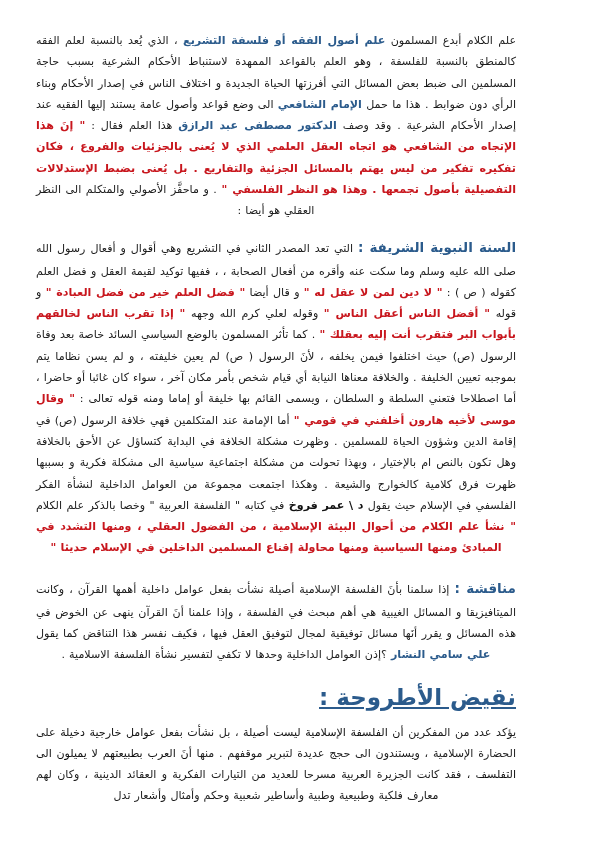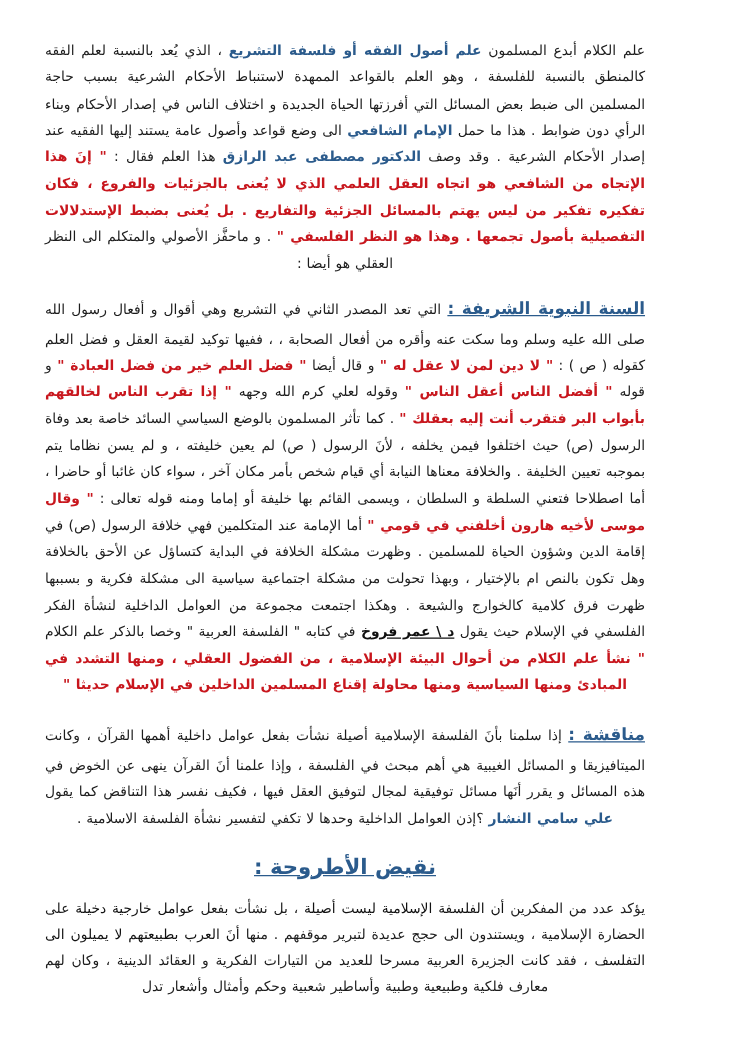--- a/index.html
+++ b/index.html
@@ -39,36 +39,34 @@
   .red-b {
     color: #c8161d;
     font-weight: bold;
   }
   .bold {
     font-weight: normal;
     color: #111111;
   }
   .ul-bold {
     font-weight: bold;
-    text-decoration: underline;
     color: #111111;
   }
   .heading {
     color: #2b5b8c;
     font-weight: bold;
-    text-decoration: underline;
     font-size: 13.5px;
   }
   .section-title {
     margin: 18px 0 12px 0;
-    font-size: 17px;
+    font-size: 23px;
     font-weight: bold;
     color: #2b5b8c;
     text-decoration: underline;
-    text-align: center;
+    text-align: right;
     letter-spacing: 0;
   }
   .block-red {
     color: #c8161d;
     font-weight: bold;
   }
   .spacer-sm { height: 6px; }
   .spacer-md { height: 10px; }
 </style>
 </head>

